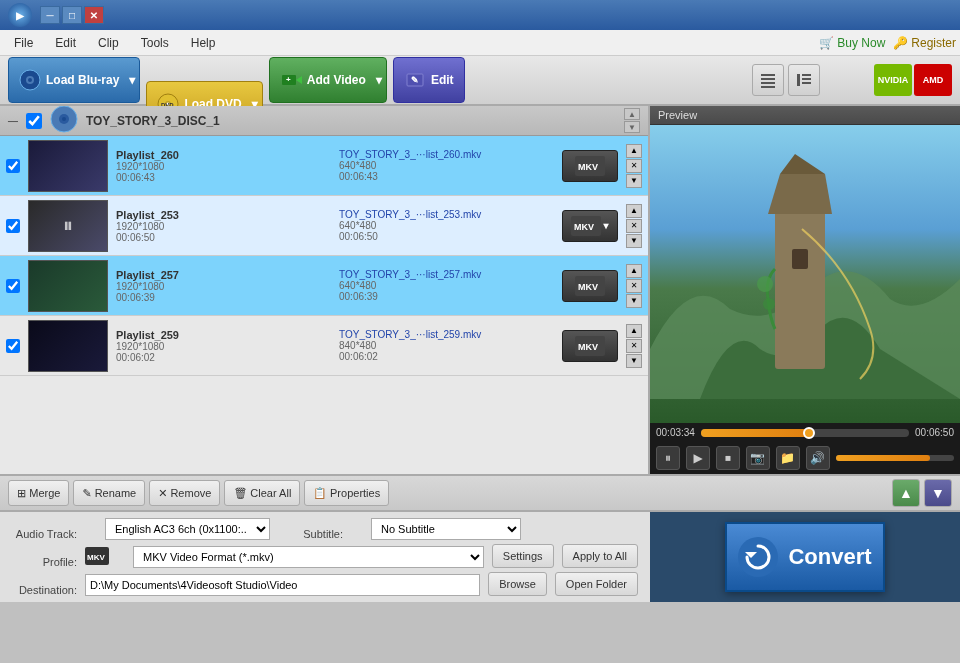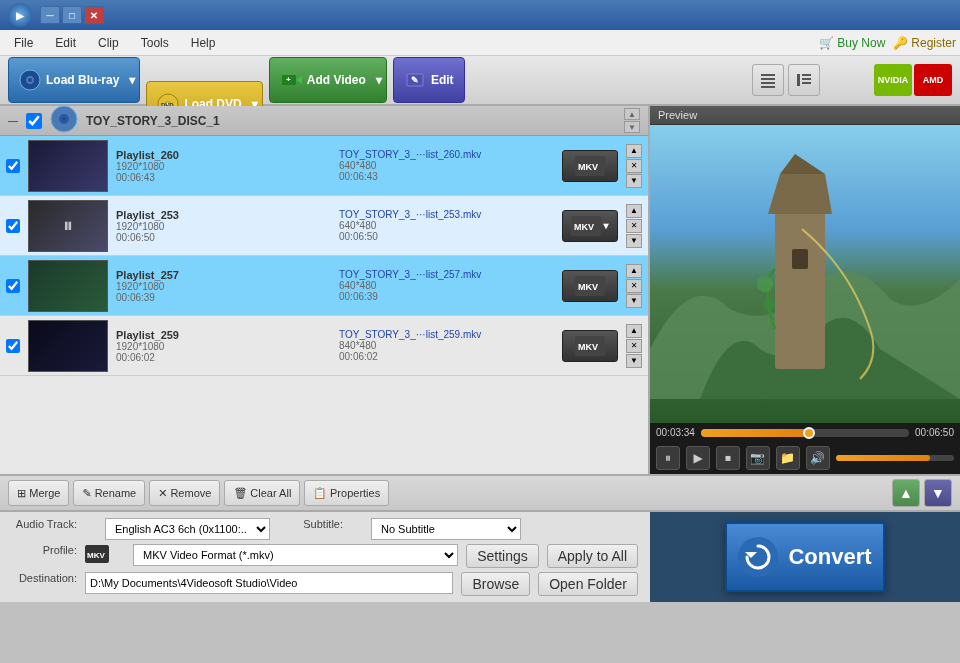--- a/index.html
+++ b/index.html
@@ -312,21 +312,21 @@
       width: 28px; height: 28px;
       border: 1px solid #aaa;
       border-radius: 3px;
       display: flex; align-items: center; justify-content: center;
       cursor: pointer; font-size: 14px;
     }
     .move-up { background: linear-gradient(to bottom, #6aaa6a, #4a8a4a); color: white; }
     .move-down { background: linear-gradient(to bottom, #6a6aaa, #4a4a8a); color: white; }
     .settings-row {
       display: flex;
-      align-items: flex-start;
+      align-items: flex-end;
       gap: 8px;
       margin-bottom: 4px;
     }
     .settings-row:last-child { margin-bottom: 0; }
     .settings-label { font-size: 11px; color: #444; min-width: 65px; text-align: right; }
     .settings-select {
       height: 22px;
       border: 1px solid #aaa;
       background: white;
       font-size: 11px;
@@ -339,21 +339,21 @@
       border: 1px solid #aaa;
       background: white;
       font-size: 11px;
       padding: 0 4px;
     }
     .settings-btn {
       height: 24px;
       background: linear-gradient(to bottom, #f0f0f0, #d8d8d8);
       border: 1px solid #aaa;
       border-radius: 3px;
-      font-size: 14px;
+      font-size: 11px;
       padding: 0 10px;
       cursor: pointer;
       color: #333;
     }
     .convert-btn {
       width: 160px; height: 70px;
       background: linear-gradient(to bottom, #4a8ad4, #1a5aa4);
       border: 2px solid #0a4a8a;
       border-radius: 0;
       color: white;

